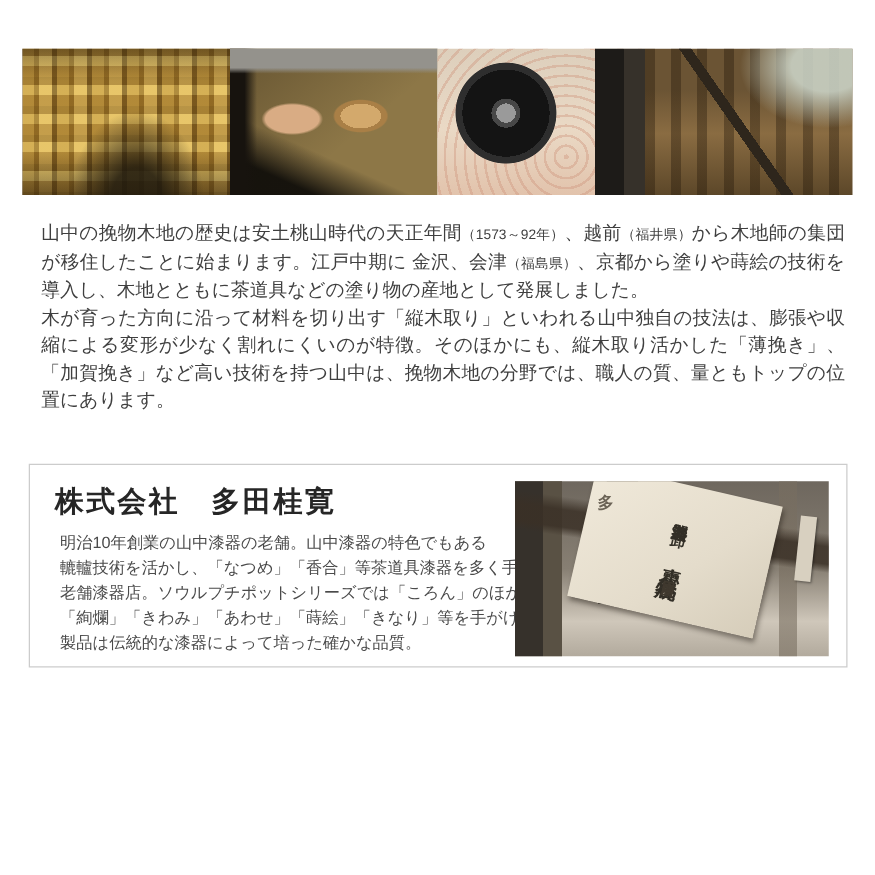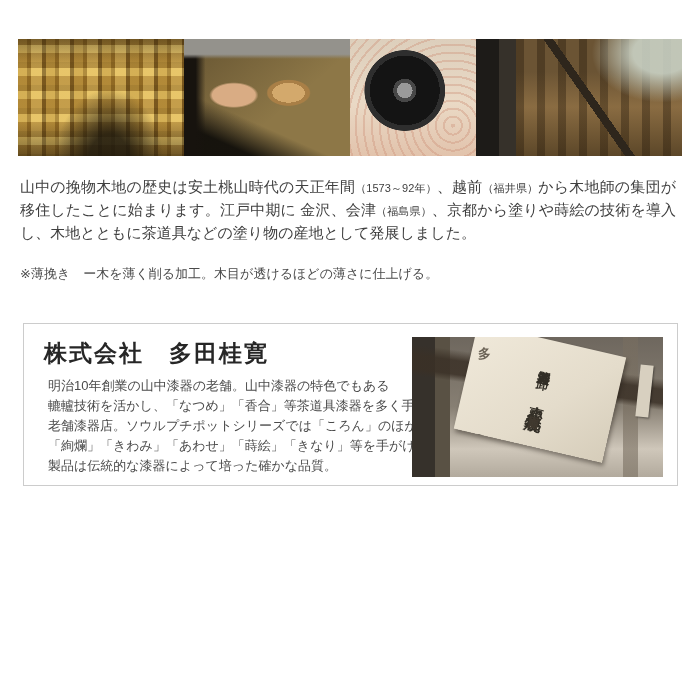--- a/index.html
+++ b/index.html
@@ -36,21 +36,21 @@
   }
   .ph-workshop{
     background:
       radial-gradient(ellipse at 88% 12%, rgba(208,218,206,.85) 0 14%, rgba(208,218,206,0) 34%),
       linear-gradient(55deg, rgba(0,0,0,0) 44%, #2e261c 44% 48%, rgba(0,0,0,0) 48%),
       repeating-linear-gradient(90deg, rgba(36,24,10,.38) 0 8px, rgba(0,0,0,0) 8px 21px),
       linear-gradient(180deg, #6b5434 0 28%, #8a6c42 58%, #5c4729 100%);
   }
 
   
-  .history { margin:20px 24px 0 20px; color:#3f3f3f; font-size:15px; line-height:22px; }
+  .history { margin:20px 24px 0 33px; color:#3f3f3f; font-size:15px; line-height:22px; }
   .history p { text-align:justify; }
   .history .sm { font-size:11px; }
   .notes { margin:20px 24px 0 20px; color:#4a4a4a; font-size:13px; line-height:20px; }
   .notes .indent { padding-left:78px; }
 
   
   .company-box { position:relative; margin:39px 16px 0 23px; width:655px; height:163px;
     border:1px solid #cccccc; background:#ffffff; }
   .company-title { position:absolute; left:20px; top:14px;
     font-family:"Liberation Serif","DejaVu Serif",serif; font-weight:600;
@@ -92,24 +92,24 @@
 
 <div class="banner">
   <div class="ph ph-blanks"></div>
   <div class="ph ph-lathe-hands"></div>
   <div class="ph ph-chuck"></div>
   <div class="ph ph-workshop"></div>
 </div>
 
 <div class="history">
   <p><span>山中の挽物木地の歴史は安土桃山時代の天正年間</span><span class="sm">（1573～92年）</span><span>、越前</span><span class="sm">（福井県）</span><span>から木地師の集団が移住したことに始まります。江戸中期に 金沢、会津</span><span class="sm">（福島県）</span><span>、京都から塗りや蒔絵の技術を導入し、木地とともに茶道具などの塗り物の産地として発展しました。</span></p>
+  <p>木が育った方向に沿って材料を切り出す「縦木取り」といわれる山中独自の技法は、膨張や収縮による変形が少なく割れにくいのが特徴。そのほかにも、縦木取り活かした「薄挽き」、「加賀挽き」など高い技術を持つ山中は、挽物木地の分野では、職人の質、量ともトップの位置にあります。</p>
 </div>
 
 <div class="notes">
-  <div>※薄挽き　ー木を薄く削る加工。木目が透けるほどの薄さに仕上げる。</div>
 </div>
 
 <div class="company-box">
   <div class="company-title">株式会社　多田桂寛</div>
   <div class="company-body">
     <div>明治10年創業の山中漆器の老舗。山中漆器の特色でもある</div>
     <div>轆轤技術を活かし、「なつめ」「香合」等茶道具漆器を多く手がける、</div>
     <div>老舗漆器店。ソウルプチポットシリーズでは「ころん」のほか、</div>
     <div>「絢爛」「きわみ」「あわせ」「蒔絵」「きなり」等を手がけている。</div>
     <div>製品は伝統的な漆器によって培った確かな品質。</div>

